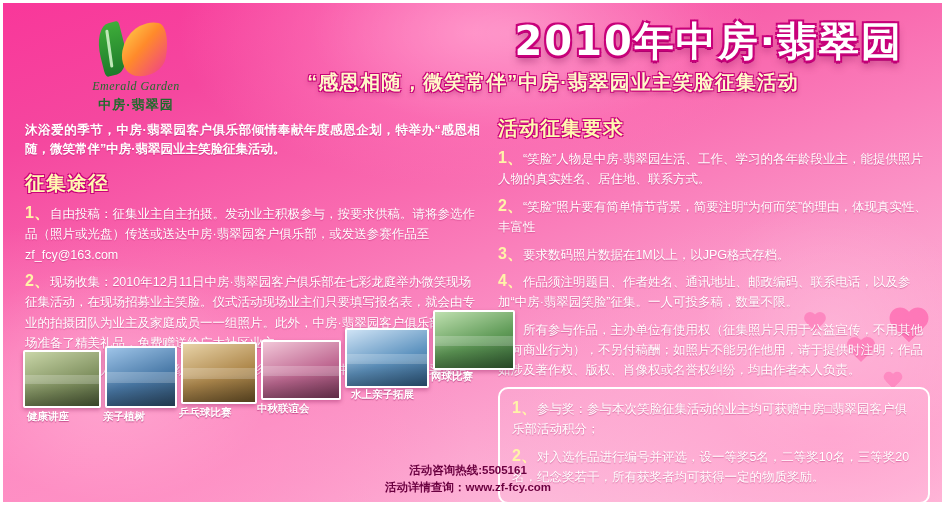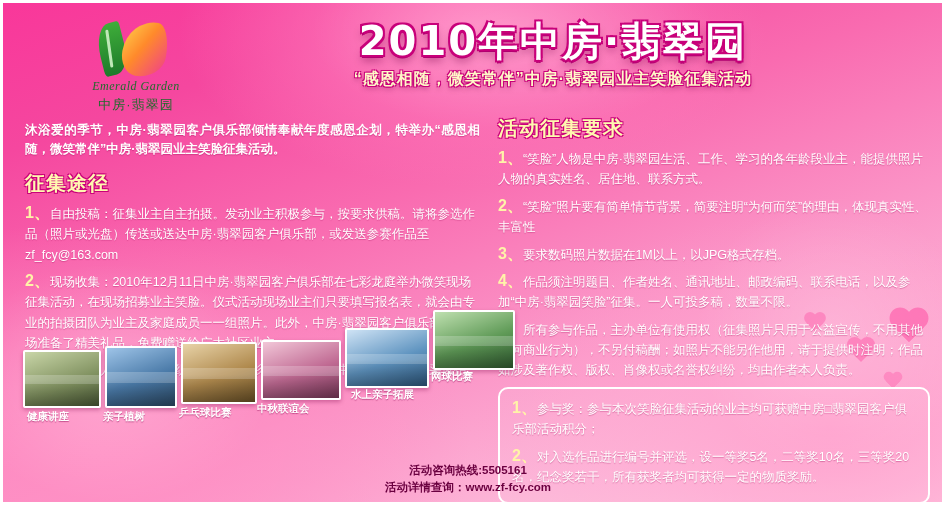--- a/index.html
+++ b/index.html
@@ -49,35 +49,36 @@
   .logo .mark .leaf:after{
     content:"";position:absolute;left:9px;top:6px;width:3px;height:38px;background:#bfe8b8;border-radius:2px;transform:rotate(6deg);
   }
   .logo .mark .flame{
     position:absolute;left:52px;top:0px;width:44px;height:56px;
     background:linear-gradient(120deg,#ffd24d 0%,#ff8a2b 45%,#ef3d8f 100%);
     border-radius:70% 30% 62% 38% / 60% 58% 42% 40%;
     transform:rotate(10deg);
   }
   .logo .en{font-family:"Liberation Serif","DejaVu Serif",serif;font-size:12px;color:#1f6b2c;font-style:italic;letter-spacing:.5px;}
-  .logo .cn{font-size:13px;font-weight:normal;color:#1f6b2c;margin-top:2px;letter-spacing:1px;}
+  .logo .cn{font-size:13px;font-weight:bold;color:#1f6b2c;margin-top:2px;letter-spacing:1px;}
 
   .title{
     position:absolute;left:200px;top:16px;width:700px;text-align:center;
   }
   .title .t1{
     font-family:"DejaVu Sans","Liberation Sans",sans-serif;
     font-size:40px;font-weight:bold;color:#ffffff;letter-spacing:2px;
     text-shadow:
       -2px -2px 0 #c8007a, 2px -2px 0 #c8007a, -2px 2px 0 #c8007a, 2px 2px 0 #c8007a,
       0 3px 0 #b10070, 0 6px 8px rgba(120,0,70,.45);
     line-height:1.1;
+    text-align:right;
   }
   .title .t2{
-    margin-top:6px;font-size:16px;font-weight:bold;color:#fff8c8;
+    margin-top:6px;font-size:20px;font-weight:bold;color:#fff8c8;
     letter-spacing:1px;
     text-shadow:-1px -1px 0 #c8007a,1px -1px 0 #c8007a,-1px 1px 0 #c8007a,1px 1px 0 #c8007a,0 3px 5px rgba(120,0,70,.4);
   }
 
   
   .colL{position:absolute;left:22px;top:118px;width:455px;color:#ffffff;}
   .colR{position:absolute;left:495px;top:112px;width:432px;color:#ffffff;}
 
   .body-text{
     font-size:12.5px;line-height:1.55;color:#ffffff;

